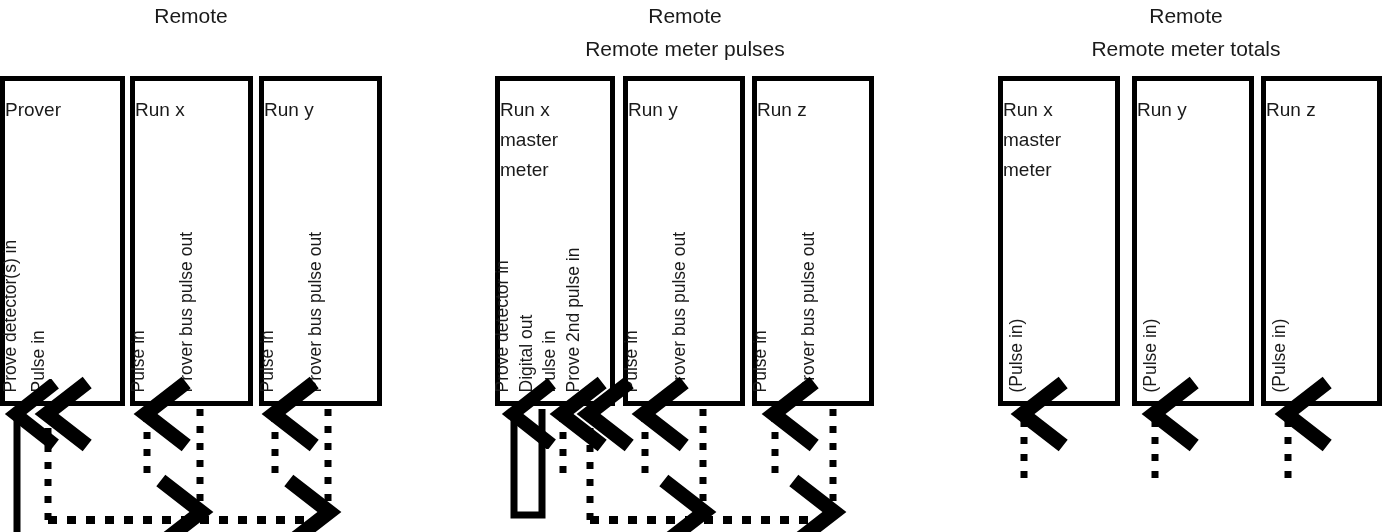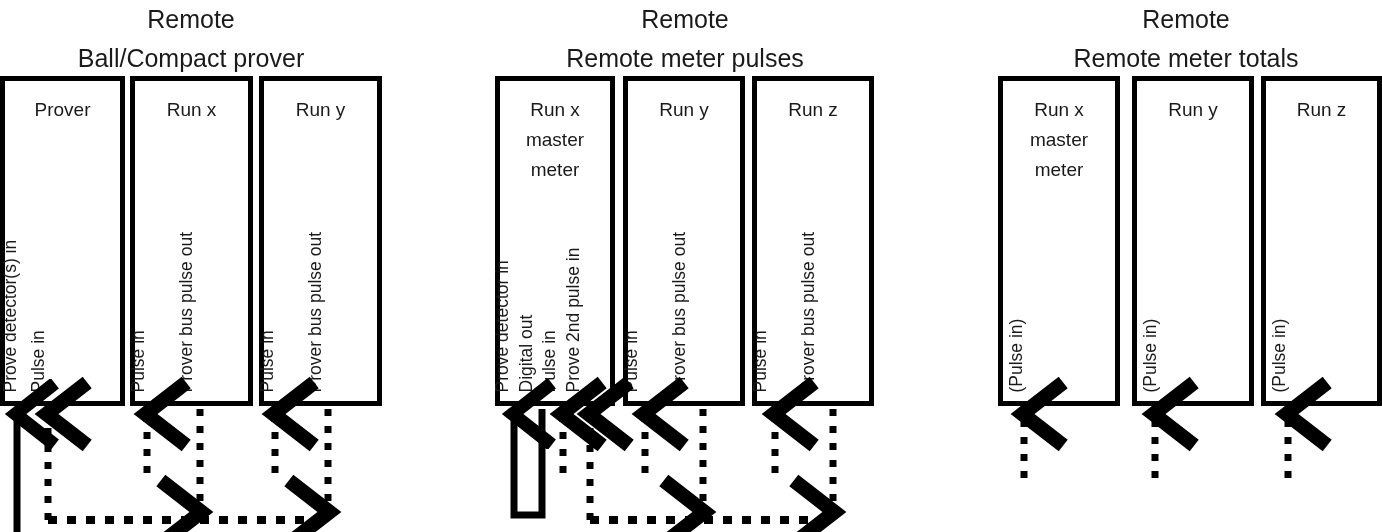--- a/index.html
+++ b/index.html
@@ -9,39 +9,39 @@
     color:#1a1a1a;
     overflow:hidden;
     position:relative;
   }
   .canvas{position:absolute;left:0;top:0;width:1382px;height:532px;}
 
   
   .group-header{
     position:absolute;
     text-align:center;
-    font-size:25px;
+    font-size:21px;
     line-height:1.55;
     color:#1a1a1a;
     white-space:nowrap;
   }
   .group-header .hline{display:block;}
 
   
   .box{
     position:absolute;
     border:5px solid #000;
     background:#fff;
     box-sizing:border-box;
   }
   .box-title{
     position:absolute;
     left:0;right:0;
     top:14px;
-    text-align:center;
+    text-align:left;
     font-size:19px;
     line-height:1.58;
     color:#1a1a1a;
     pointer-events:none;
   }
 
   
   .port-label{
     position:absolute;
     bottom:9px;
@@ -61,21 +61,20 @@
     pointer-events:none;
   }
 </style>
 </head>
 <body>
 
 <div class="canvas">
 
   <div class="group-header" style="left:0px;top:0px;width:382px;">
     <span class="hline">Remote</span>
-    <span class="hline">Ball/Compact prover</span>
   </div>
 
   <div class="group-header" style="left:495px;top:0px;width:380px;">
     <span class="hline">Remote</span>
     <span class="hline">Remote meter pulses</span>
   </div>
 
   <div class="group-header" style="left:990px;top:0px;width:392px;">
     <span class="hline">Remote</span>
     <span class="hline">Remote meter totals</span>

